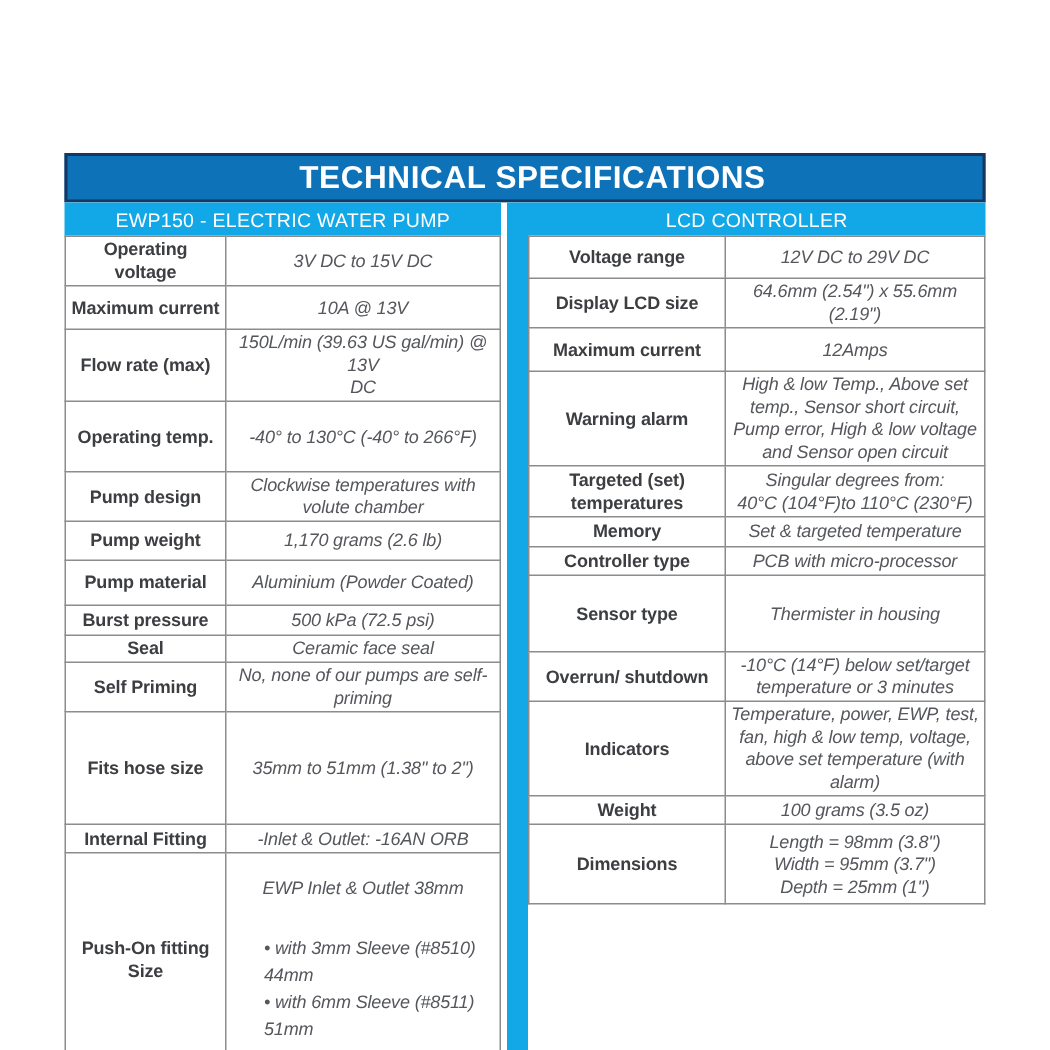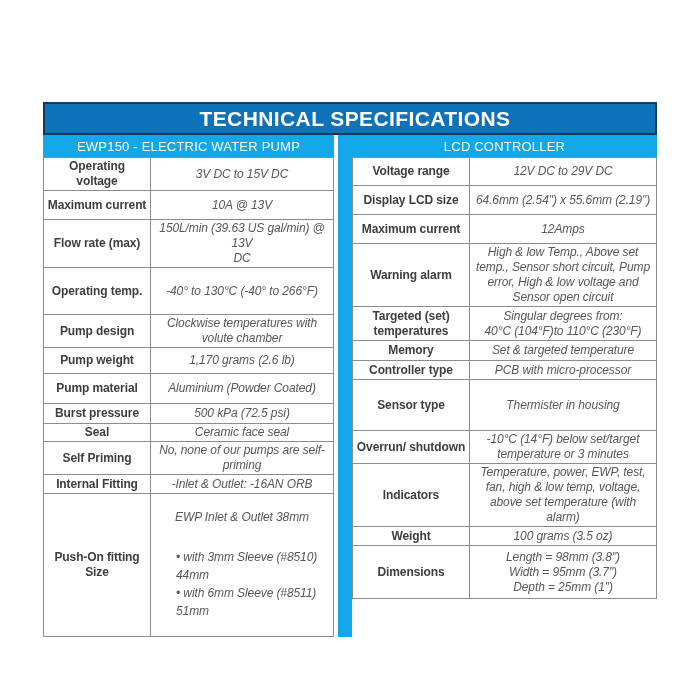--- a/index.html
+++ b/index.html
@@ -43,21 +43,21 @@
     border:1px solid var(--table_border);
     text-align:center;vertical-align:middle;
     font-size:12px;line-height:1.25;letter-spacing:-0.1px;
     padding:1px 3px;white-space:pre-line;
   }
   td.lbl{
     font-weight:700;color:var(--label_text);font-size:11.5px;letter-spacing:-0.2px;
   }
   td.val{color:var(--value_text);font-style:italic;}
   .col.left td.lbl{width:107px;}
-  .col.right td.lbl{width:117px;}
+  .col.right td.lbl{width:131px;}
   .po-intro{white-space:pre-line;}
   .po-bullets{
     white-space:pre-line;text-align:left;padding-left:22px;margin-top:8px;line-height:1.5;
   }
 </style>
 </head>
 <body>
 
 <div class="canvas">
   <div class="spec-block">
@@ -104,20 +104,24 @@
             <td class="val">500 kPa (72.5 psi)</td>
           </tr>
           <tr style="height:14px">
             <td class="lbl">Seal</td>
             <td class="val">Ceramic face seal</td>
           </tr>
           <tr style="height:33px">
             <td class="lbl">Self Priming</td>
             <td class="val">No, none of our pumps are self-priming</td>
           </tr>
+          <tr style="height:75px">
+            <td class="lbl">Fits hose size</td>
+            <td class="val">35mm to 51mm (1.38" to 2")</td>
+          </tr>
           <tr style="height:19px">
             <td class="lbl">Internal Fitting</td>
             <td class="val">-Inlet &amp; Outlet: -16AN ORB</td>
           </tr>
           <tr style="height:55px">
             <td class="lbl">Push-On fitting Size</td>
             <td class="val">
               <div class="po-intro">EWP Inlet &amp; Outlet 38mm</div>
               <div class="po-bullets">• with 3mm Sleeve (#8510) 44mm
 • with 6mm Sleeve (#8511) 51mm</div>

